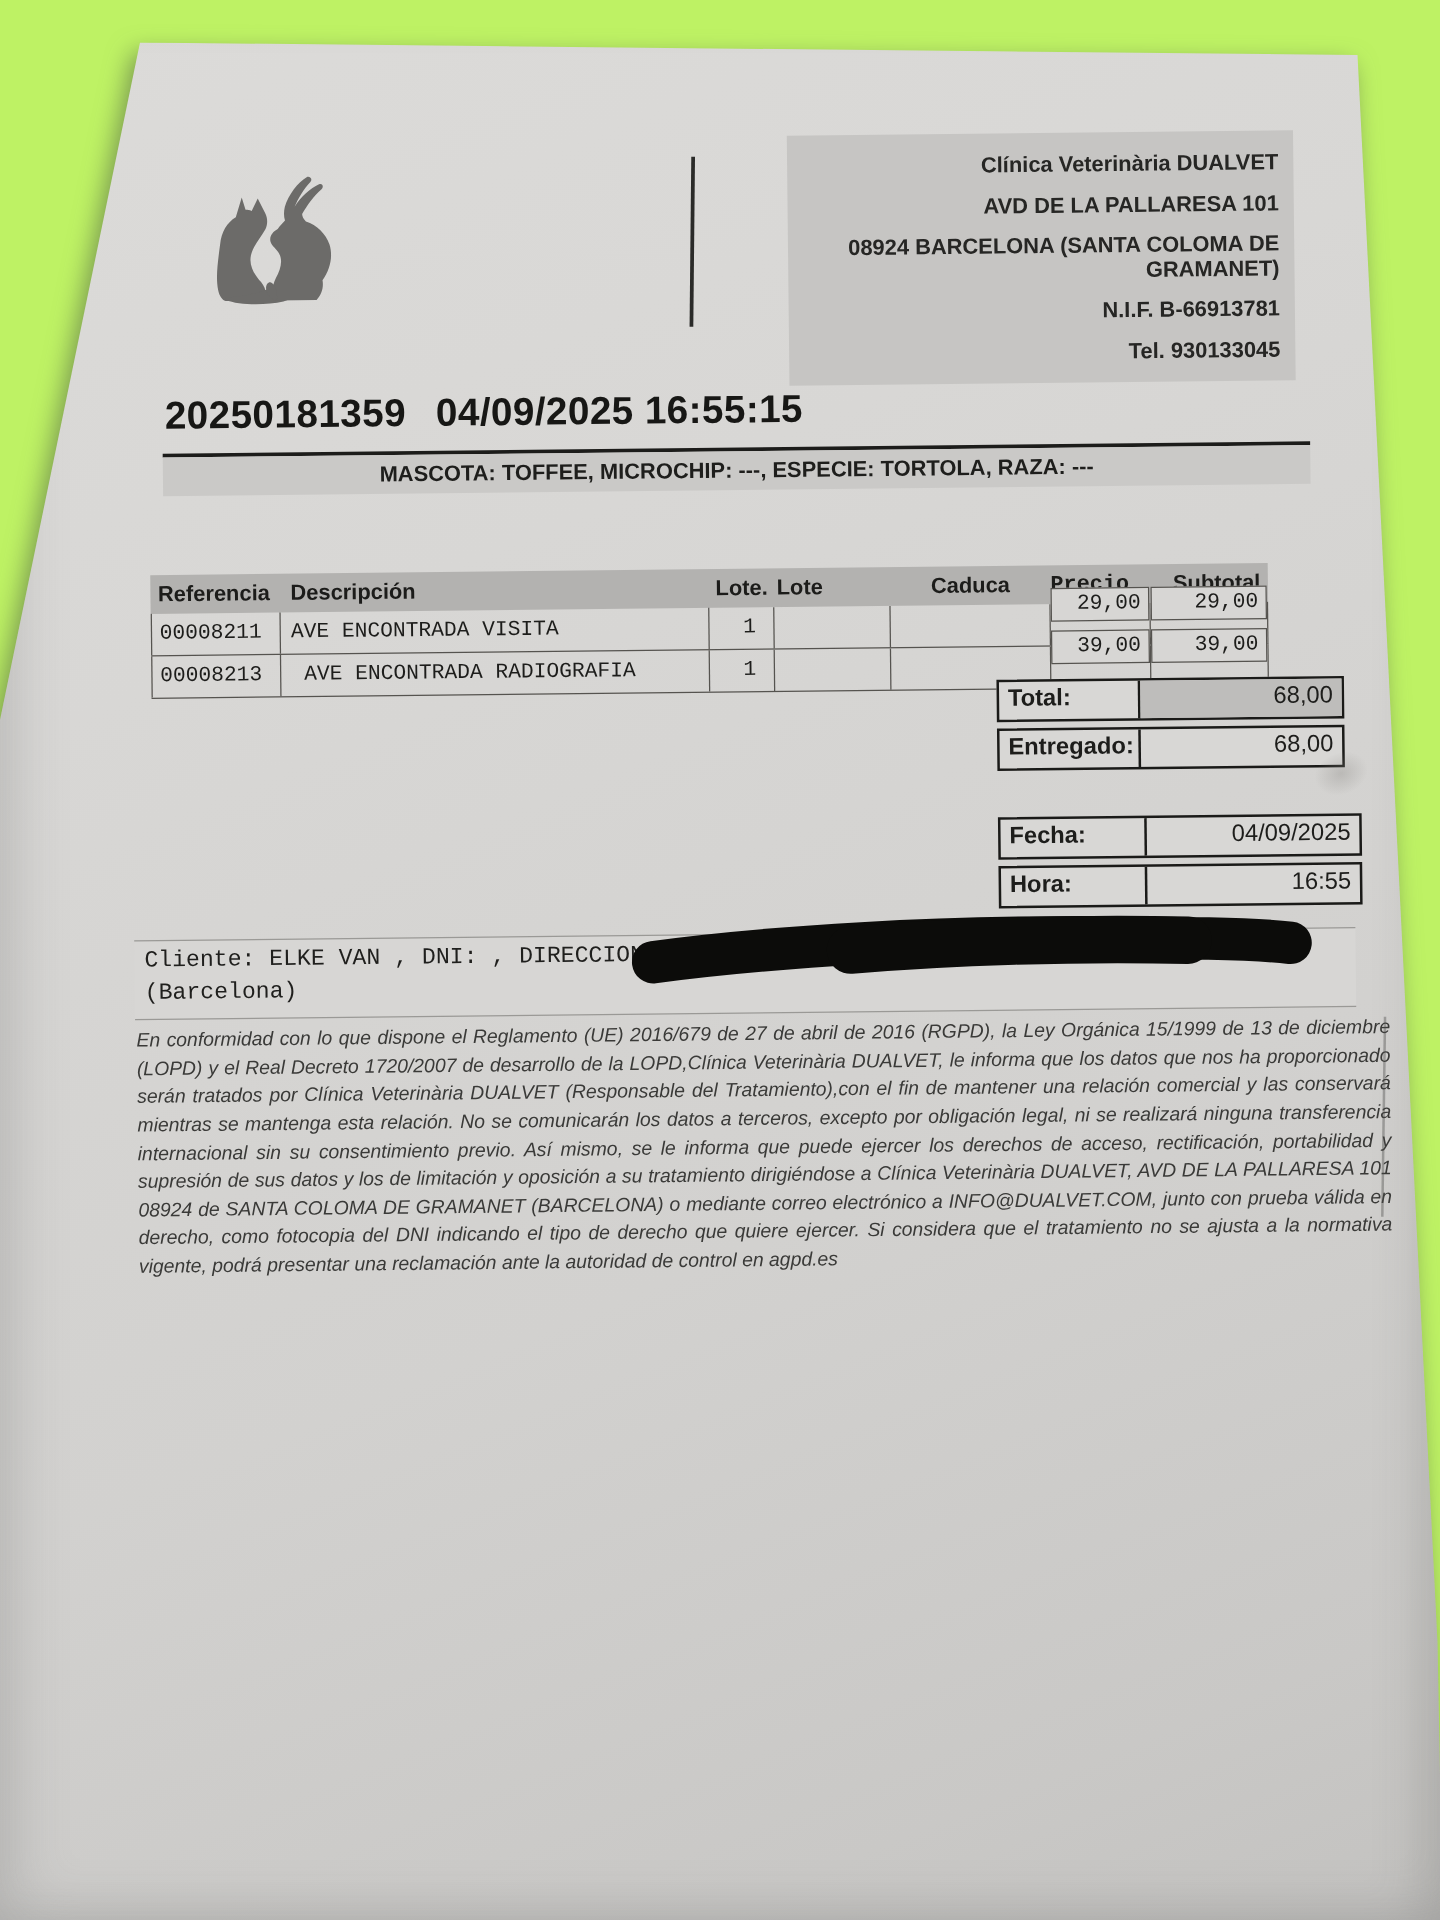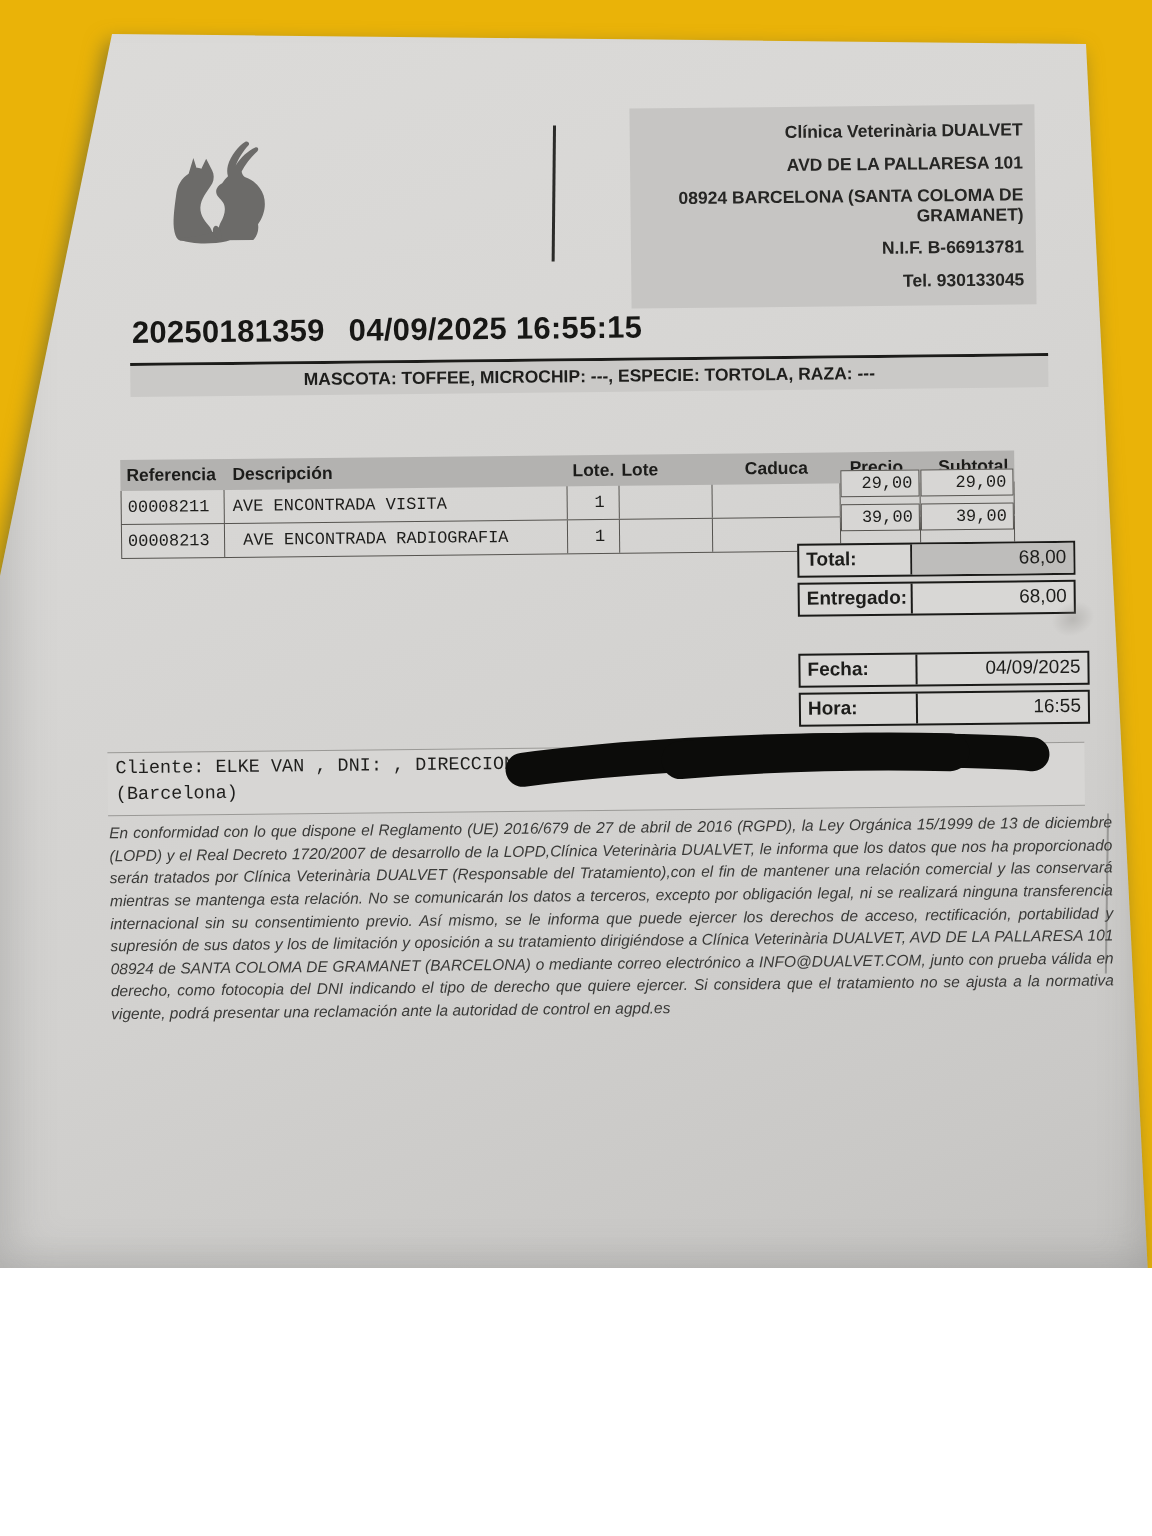--- a/index.html
+++ b/index.html
@@ -1,18 +1,18 @@
 <!DOCTYPE html>
 <html><head>
 <meta charset="utf-8">
 <style>
   html,body { margin:0; padding:0; }
   body { width:1152px; height:1536px; font-family:"Liberation Sans", sans-serif; }
 
-  .photo { position:relative; width:1152px; height:1268px; background:#eab308; overflow:hidden; }
+  .photo { position:relative; width:1152px; height:1536px; background:#bef264; overflow:hidden; }
 
   .paper-shadow { position:absolute; inset:0; filter: drop-shadow(-5px 8px 10px rgba(60,75,62,.55)); }
   .paper {
     position:absolute; inset:0;
     clip-path: polygon(112px 34px, 1086px 44px, 1150px 1314px, 1152px 1420px, 1152px 1536px, 0px 1536px, 0px 576px);
     background: linear-gradient(158deg,#dcdbd9 0%, #d8d7d5 30%, #d2d1cf 62%, #c9c8c6 88%, #c3c2c0 100%);
     box-shadow: inset 16px -8px 40px rgba(115,115,112,.22), inset -18px 6px 36px rgba(108,108,105,.22);
   }
 
   .content { position:absolute; inset:0; transform: rotate(-0.62deg); transform-origin:130px 350px; color:#1d1d1b; }
@@ -39,21 +39,21 @@
   
   .items { position:absolute; left:118px; top:460px; width:894px; border-left:1.5px solid #55534f; border-left-color:transparent; }
   .it-head { display:flex; height:31px; background:#b3b2b0; font-weight:700; font-size:17.5px; color:#1c1c1a; align-items:center; }
   .it-row { display:flex; height:33px; border-bottom:1.5px solid #55534f; font-family:"Liberation Mono","DejaVu Sans Mono",monospace; font-size:17px; }
   .c0{width:104px;} .c1{width:343px;} .c2{width:52px;} .c3{width:93px;} .c4{width:128px;} .c5{width:80px;} .c6{width:94px;}
   .it-head .c0{padding-left:6px; box-sizing:border-box;}
   .it-head .c1{padding-left:8px; box-sizing:border-box;}
   .it-head .c2{text-align:center;}
   .it-head .c3{padding-left:2px; box-sizing:border-box;}
   .it-head .c4{text-align:center;}
-  .it-head .c5{text-align:center; padding-right:8px; box-sizing:border-box;}
+  .it-head .c5{text-align:left; padding-right:8px; box-sizing:border-box;font-family:Liberation Mono, monospace;}
   .it-head .c6{text-align:right; padding-right:6px; box-sizing:border-box;}
   .it-row > div { box-sizing:border-box; border-right:1.5px solid #55534f; line-height:33px; }
   .it-row > div:first-child { border-left:1.5px solid #55534f; }
   .it-row .c0{ padding-left:6px; }
   .it-row .c1{ padding-left:8px; white-space:pre; }
   .it-row .c2{ text-align:right; padding-right:14px; }
   .price-box { display:block; margin-top:-13px; height:27px; line-height:25px; border:1.5px solid #55534f; background:#d7d6d4; text-align:right; padding-right:6px; box-sizing:border-box; position:relative; z-index:2; }
 
   
   .mini-table { position:absolute; font-size:19px; }

